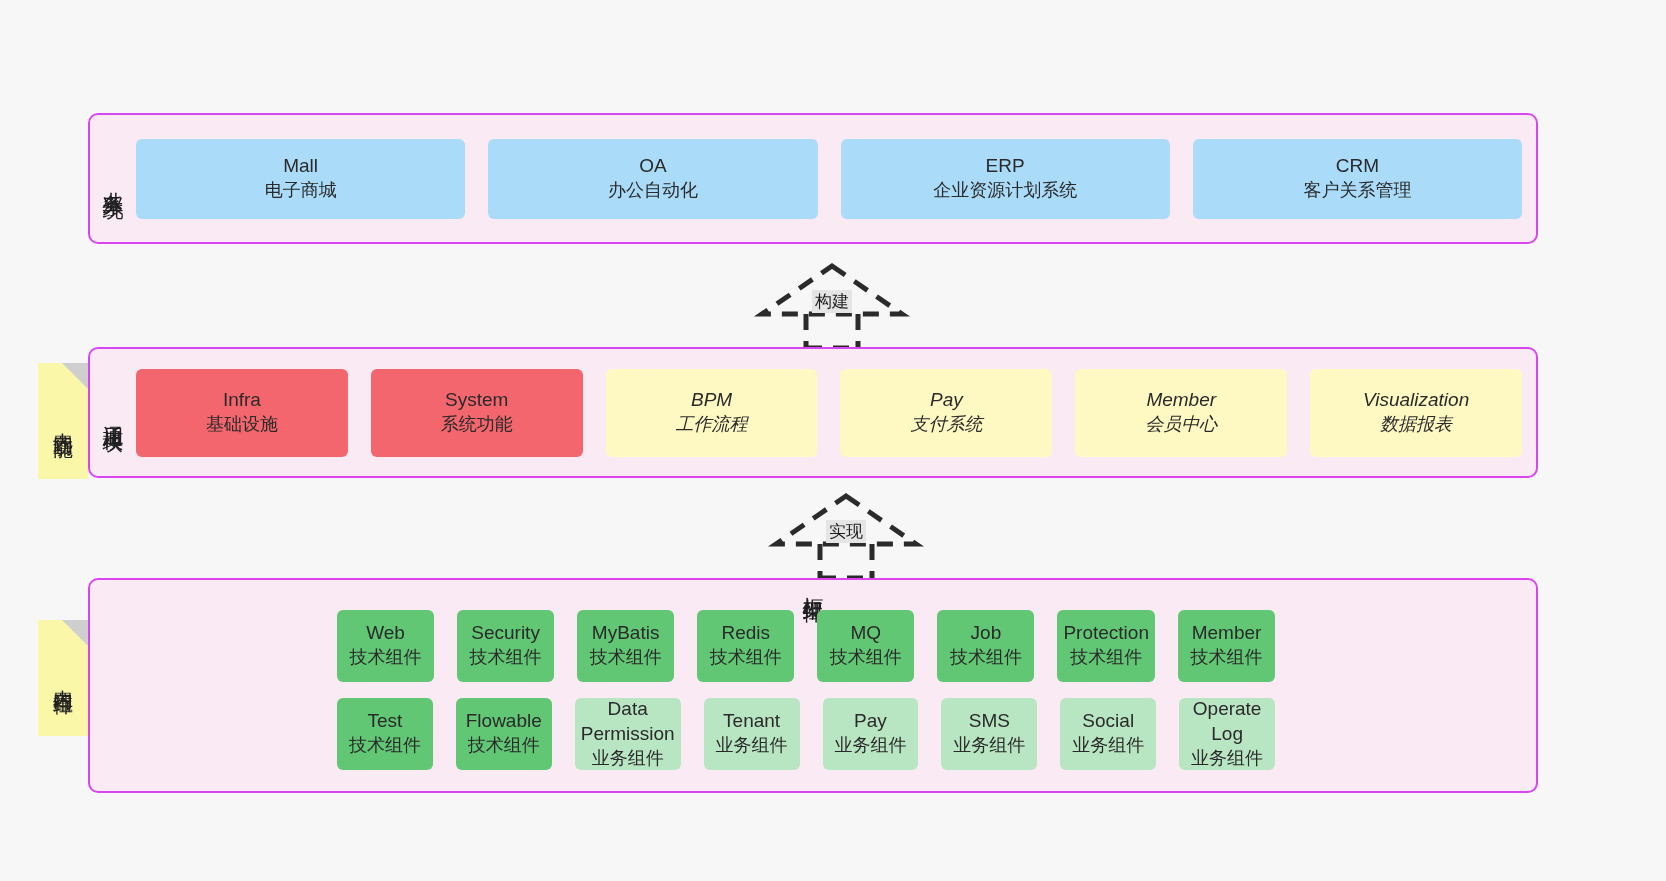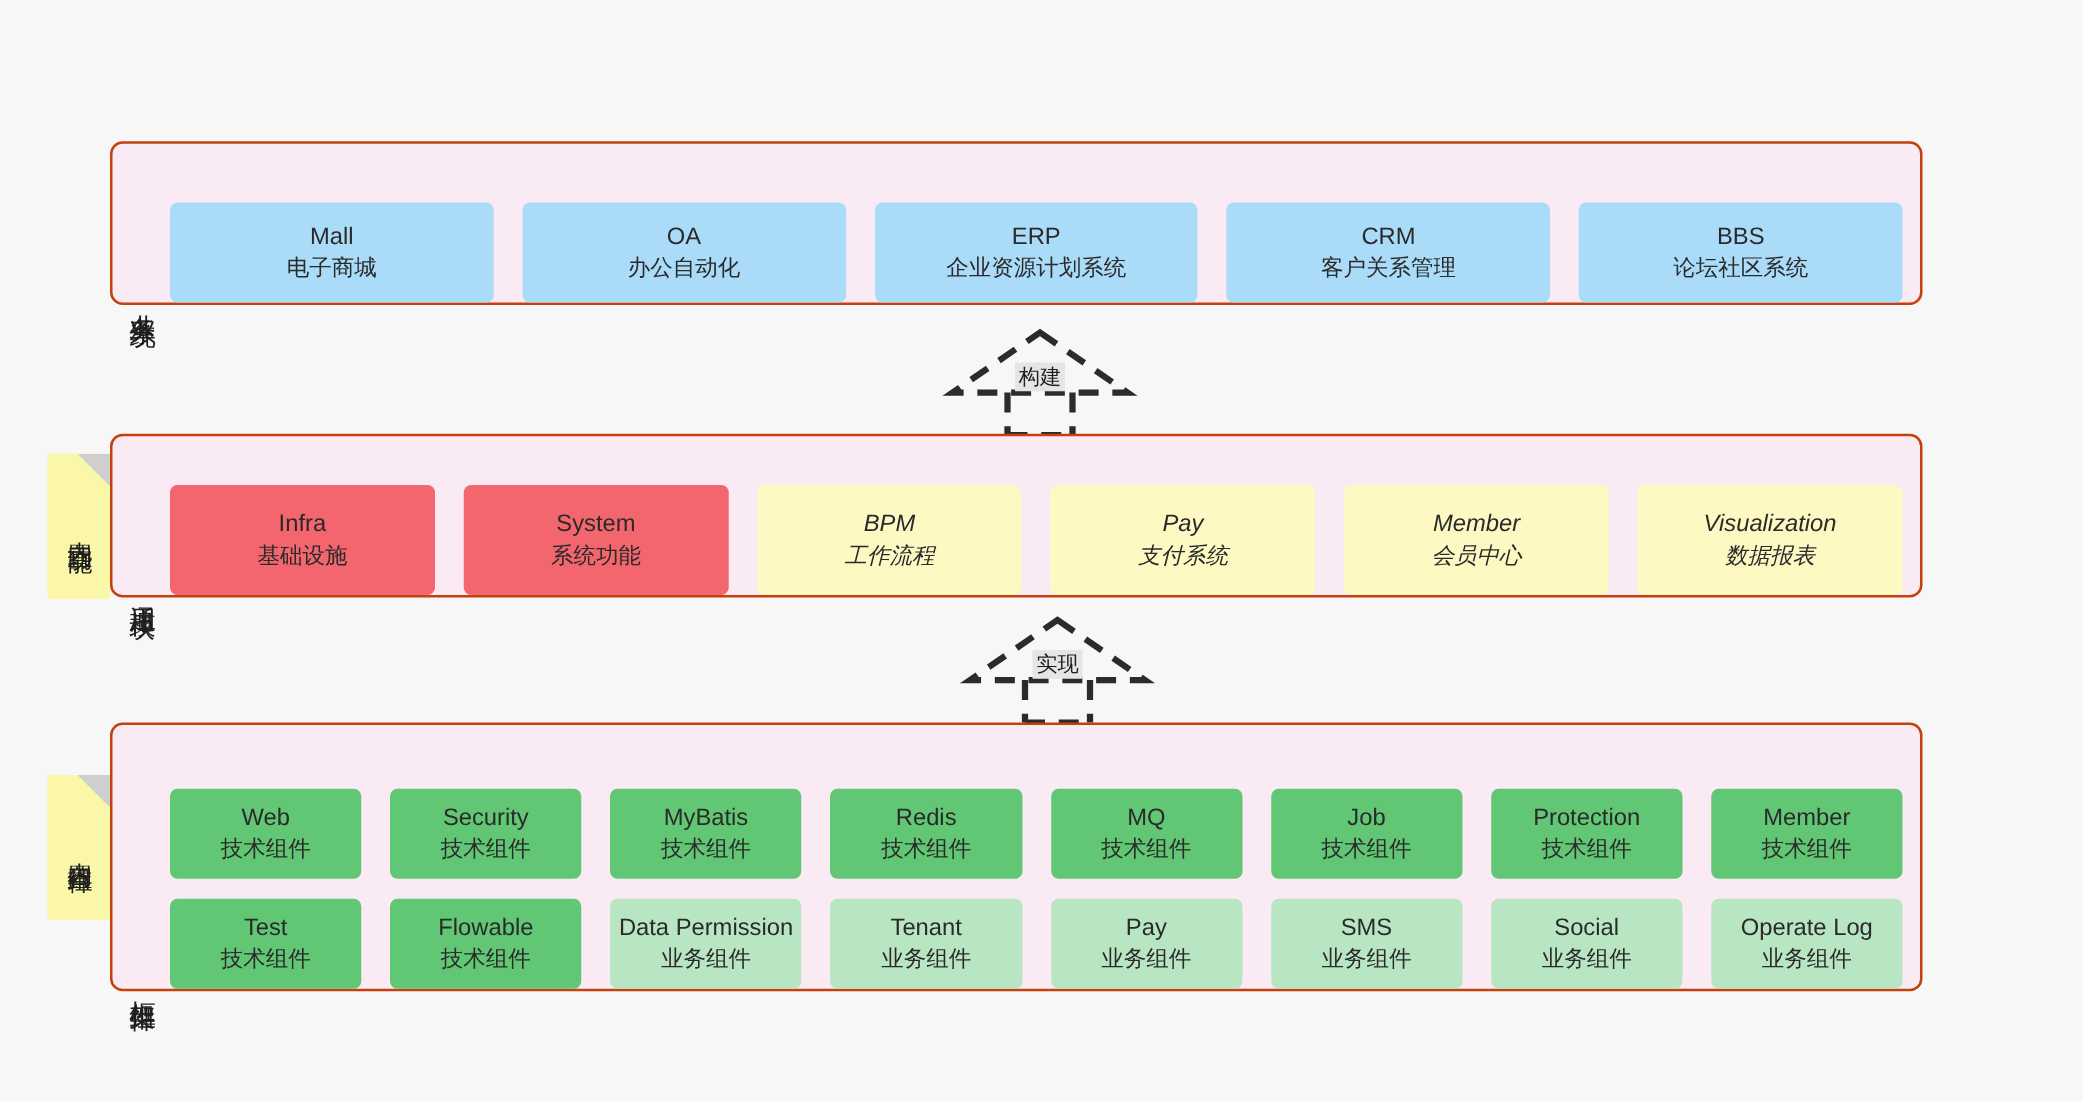--- a/index.html
+++ b/index.html
@@ -8,24 +8,24 @@
     background: #f7f7f7;
     font-family: "Liberation Sans", "DejaVu Sans", sans-serif;
     overflow: hidden;
   }
   #canvas { position: relative; width: 1666px; height: 881px; }
 
   
   .layer {
     position: absolute;
     background: #faeaf4;
-    border: 2px solid #c2410c;
+    border: 2px solid #d946ef;
     border-radius: 10px;
     display: flex;
-    align-items: flex-end;
+    align-items: center;
   }
   .layer-title {
     flex: 0 0 auto;
     width: 46px;
     display: flex;
     align-items: center;
     justify-content: center;
     font-size: 21px;
     color: #1f1f1f;
     writing-mode: vertical-rl;
@@ -130,24 +130,20 @@
           <span class="t2">办公自动化</span>
         </div>
         <div class="card c-blue h-business">
           <span class="t1">ERP</span>
           <span class="t2">企业资源计划系统</span>
         </div>
         <div class="card c-blue h-business">
           <span class="t1">CRM</span>
           <span class="t2">客户关系管理</span>
         </div>
-        <div class="card c-blue h-business">
-          <span class="t1">BBS</span>
-          <span class="t2">论坛社区系统</span>
-        </div>
       </div>
     </div>
   </div>
 
   <div class="arrow" id="arrow-build" style="left:758px; top:262px; width:148px; height:88px;">
     <svg width="148" height="88" viewBox="0 0 148 88">
       <path d="M74 4 L144 52 L4 52 Z" fill="none" stroke="#2b2b2b" stroke-width="5" stroke-dasharray="16 11" stroke-linecap="butt"></path>
       <path d="M48 52 L48 86 M100 52 L100 86 M48 86 L100 86" fill="none" stroke="#2b2b2b" stroke-width="5" stroke-dasharray="16 11" stroke-linecap="butt"></path>
     </svg>
     <span class="arrow-label" style="top:28px;">构建</span>
@@ -194,21 +190,21 @@
       <path d="M74 4 L144 52 L4 52 Z" fill="none" stroke="#2b2b2b" stroke-width="5" stroke-dasharray="16 11" stroke-linecap="butt"></path>
       <path d="M48 52 L48 86 M100 52 L100 86 M48 86 L100 86" fill="none" stroke="#2b2b2b" stroke-width="5" stroke-dasharray="16 11" stroke-linecap="butt"></path>
     </svg>
     <span class="arrow-label" style="top:28px;">实现</span>
   </div>
 
   <div class="note" style="left:38px; top:620px; width:50px; height:116px;">
     <span>内置组件</span>
   </div>
 
-  <div class="layer" id="layer-framework" style="left:88px; top:578px; width:1450px; height:215px;">
+  <div class="layer" id="layer-framework" style="left:88px; top:578px; width:1450px; height:215px;flex-direction:column;">
     <div class="layer-title">框架组件</div>
     <div class="layer-body">
 
       <div class="row">
         <div class="card c-green h-comp">
           <span class="t1">Web</span>
           <span class="t2">技术组件</span>
         </div>
         <div class="card c-green h-comp">
           <span class="t1">Security</span>

